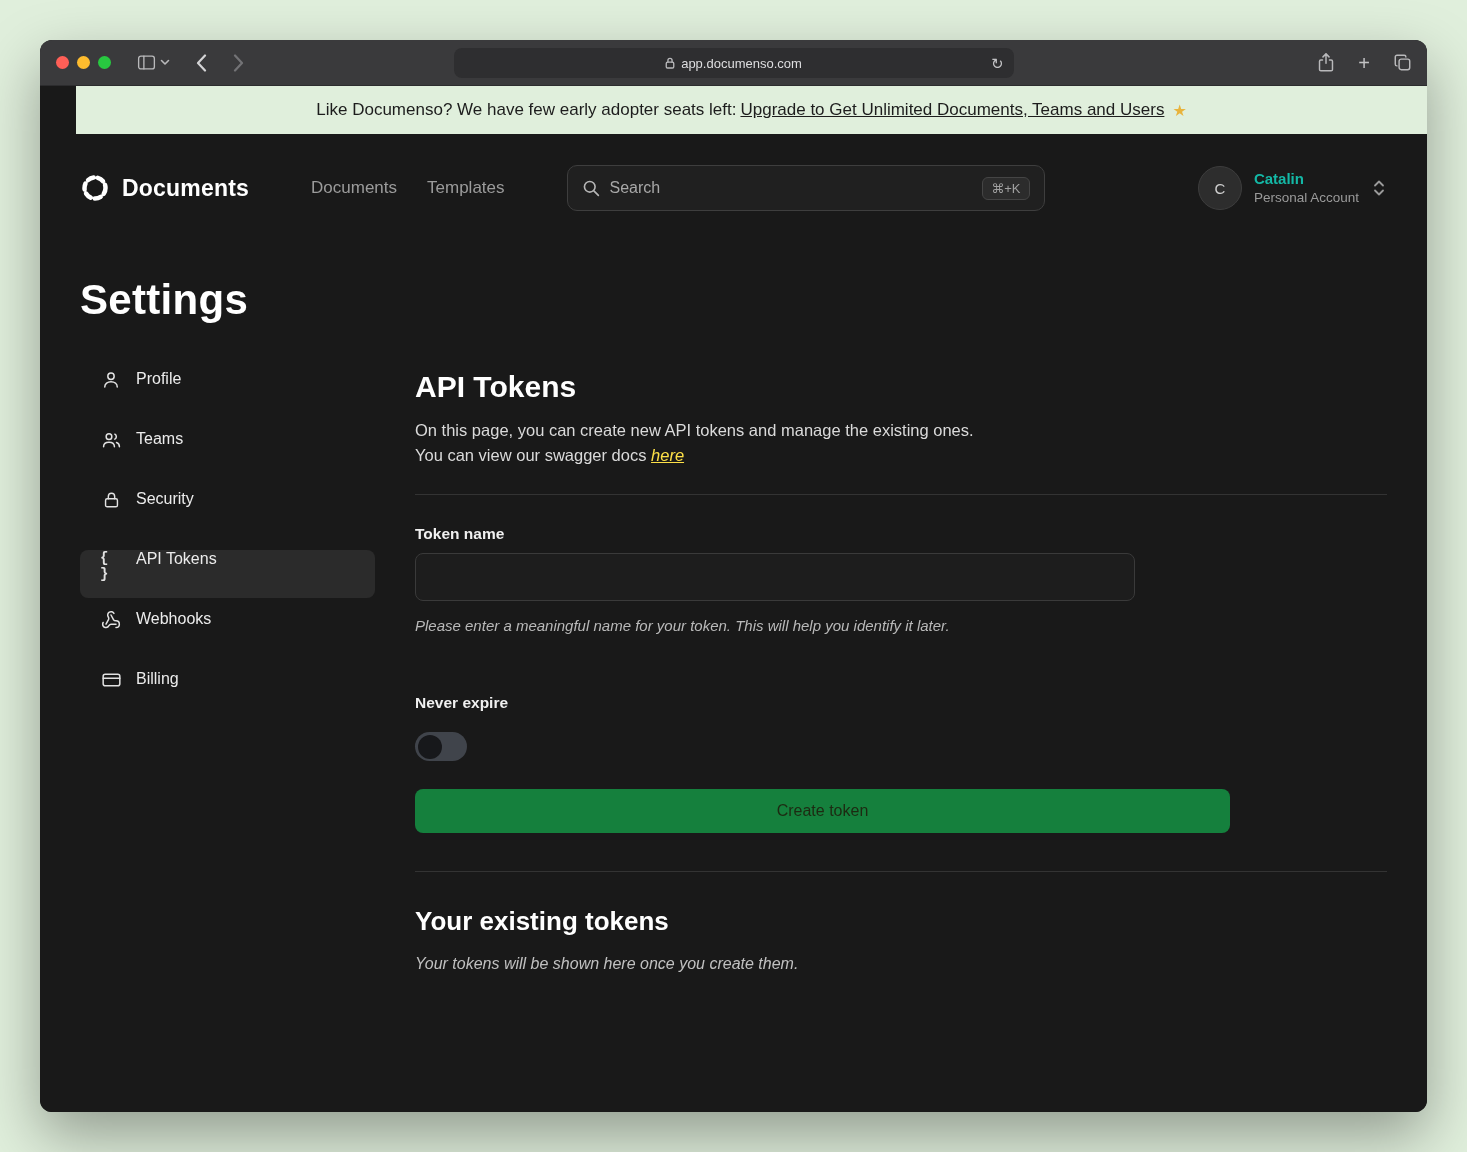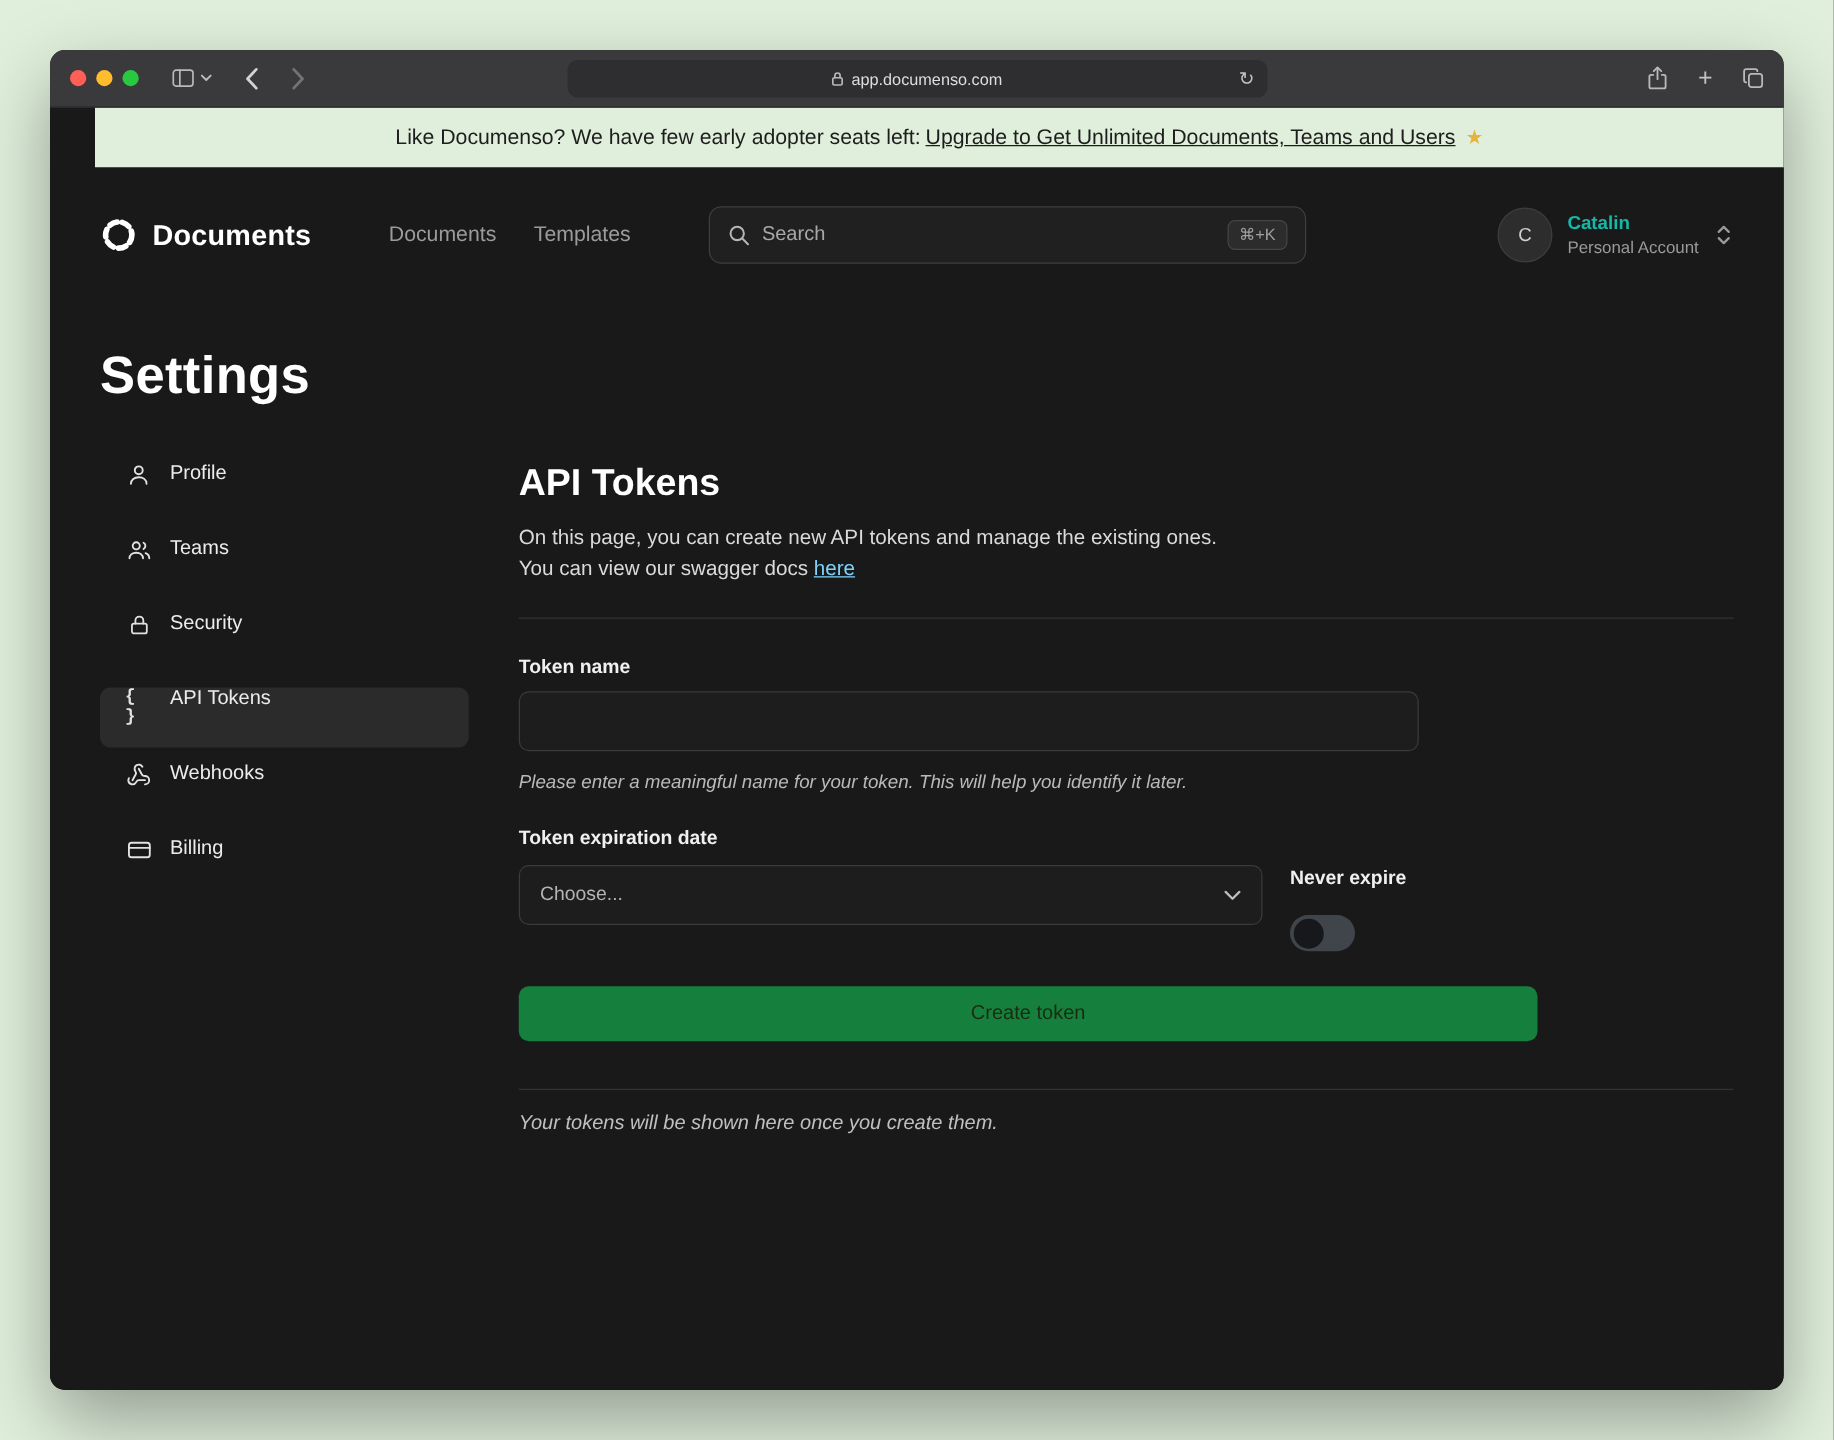--- a/index.html
+++ b/index.html
@@ -79,21 +79,21 @@
     height:48px; display:flex; align-items:flex-start; gap:14px; padding:0 20px;
     border-radius:8px; margin-bottom:12px; font-size:16px; color:#ececec; cursor:pointer;
   }
   .nav-item.active { background:#2b2b2b; }
   .nav-item .nicon { width:22px; display:flex; justify-content:center; color:#e2e2e2; }
   .braces { font-family:"Liberation Mono","DejaVu Sans Mono",monospace; font-size:14px; font-weight:700; letter-spacing:-1px; }
   
   .main { flex:1; margin-left:40px; }
   .main h1 { font-size:30px; font-weight:700; color:#fff; }
   .desc { margin-top:14px; font-size:16.5px; line-height:25px; color:#dadada; }
-  .desc a { color:#7dd3fc; text-decoration:underline; cursor:pointer; }
+  .desc a { color:#fde047; text-decoration:underline; cursor:pointer;font-style:italic; }
   .divider { border:none; border-top:1px solid #333; margin-top:26px; }
   .form-label { font-size:15.5px; font-weight:700; color:#f0f0f0; }
   .token-name-block { margin-top:30px; }
   .text-input {
     margin-top:10px; width:720px; height:48px; background:#1d1d1d; border:1px solid #3a3a3a;
     border-radius:8px; color:#eee; padding:0 14px; font-size:15px; outline:none;
     font-family:"Liberation Sans","DejaVu Sans",sans-serif;
   }
   .hint { margin-top:16px; font-style:italic; color:#b9b9b9; font-size:15px; }
   .exp-row { margin-top:28px; display:flex; gap:22px; width:720px; }
@@ -304,41 +304,31 @@
         </div>
         <hr class="divider">
 
         <div class="token-name-block">
           <div class="form-label">Token name</div>
           <input class="text-input" type="text" value="" style="">
           <div class="hint">Please enter a meaningful name for your token. This will help you identify it later.</div>
         </div>
 
         <div class="exp-row">
-          <div class="exp-col">
-            <div class="form-label">Token expiration date</div>
-            <div class="select">
-              <span>Choose...</span>
-              <span class="chev" style="display:flex;">
-                <svg width="14" height="9" viewBox="0 0 14 9" fill="none" stroke="currentColor" stroke-width="1.8">
-                  <path d="M1.5 1.5 L7 7 L12.5 1.5"></path>
-                </svg>
-              </span>
-            </div>
-          </div>
           <div class="never-col">
             <div class="form-label">Never expire</div>
             <div class="switch">
               <span class="knob"></span>
             </div>
           </div>
         </div>
 
         <button class="create-btn">Create token</button>
 
         <hr class="divider" style="margin-top:38px;">
 
+        <div class="existing-title">Your existing tokens</div>
         <div class="existing-hint">Your tokens will be shown here once you create them.</div>
       </div>
     </div>
 
   </div>
 </div>
 
 </body></html>

